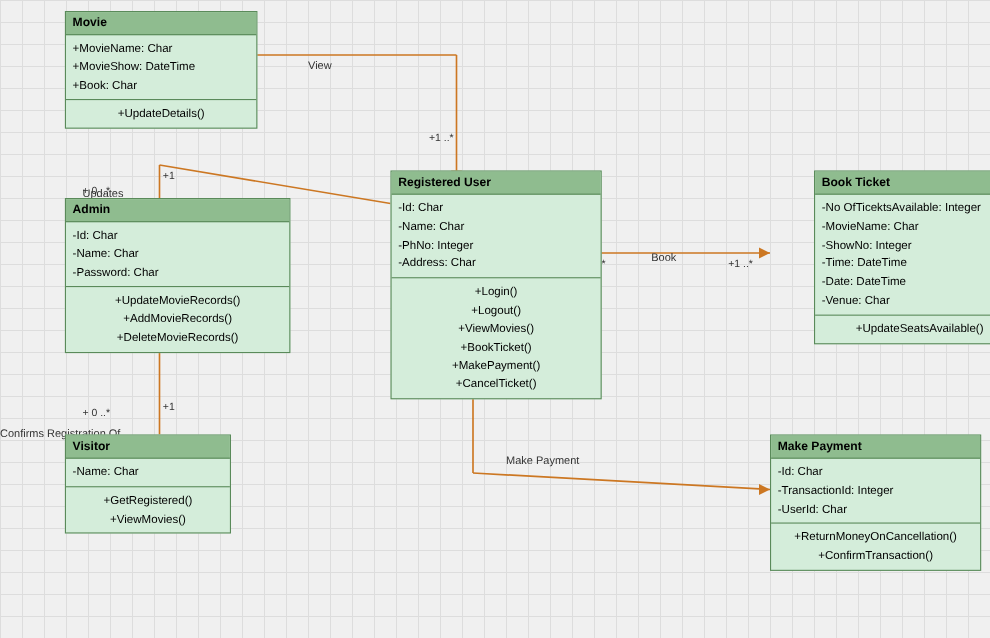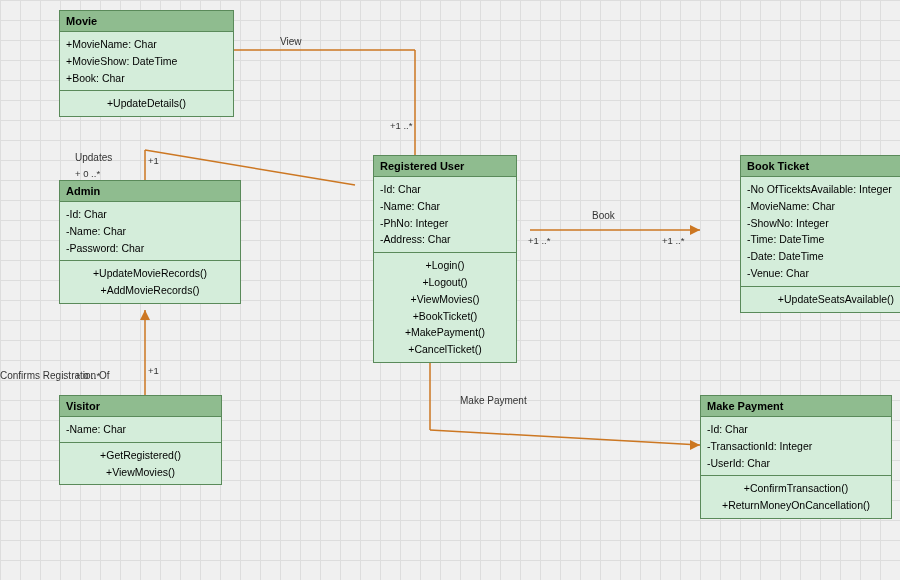--- a/index.html
+++ b/index.html
@@ -51,20 +51,21 @@
       top: 0; left: 0;
       width: 900px;
       height: 580px;
       pointer-events: none;
     }
 
     .connector-label {
       position: absolute;
       font-size: 10px;
       color: #333;
+      margin-top: 19px;
     }
 
     .multiplicity {
       position: absolute;
       font-size: 9.5px;
       color: #333;
     }
   </style>
 </head>
 <body>
@@ -111,45 +112,46 @@
   <div class="uml-class-section">
     <p>+MovieName: Char</p>
     <p>+MovieShow: DateTime</p>
     <p>+Book: Char</p>
   </div>
   <div class="uml-class-section">
     <p>+UpdateDetails()</p>
   </div>
 </div>
 
-<div class="uml-class" style="left:59px; top:180px; width:182px;">
+<div class="uml-class" style="left:59px; top:180px; width:205px;">
   <div class="uml-class-header">Admin</div>
   <div class="uml-class-section">
     <p>-Id: Char</p>
     <p>-Name: Char</p>
     <p>-Password: Char</p>
   </div>
   <div class="uml-class-section">
     <p>+UpdateMovieRecords()</p>
     <p>+AddMovieRecords()</p>
+    <p>+DeleteMovieRecords()</p>
   </div>
 </div>
 
-<div class="uml-class" style="left:59px; top:395px; width:163px;">
+<div class="uml-class" style="left:59px; top:395px; width:151px;">
   <div class="uml-class-header">Visitor</div>
   <div class="uml-class-section">
     <p>-Name: Char</p>
   </div>
   <div class="uml-class-section">
     <p>+GetRegistered()</p>
     <p>+ViewMovies()</p>
   </div>
 </div>
 
-<div class="uml-class" style="left:373px; top:155px; width:144px;">
+<div class="uml-class" style="left:355px; top:155px; width:192px;">
   <div class="uml-class-header">Registered User</div>
   <div class="uml-class-section">
     <p>-Id: Char</p>
     <p>-Name: Char</p>
     <p>-PhNo: Integer</p>
     <p>-Address: Char</p>
   </div>
   <div class="uml-class-section">
     <p>+Login()</p>
     <p>+Logout()</p>
@@ -176,16 +178,16 @@
 </div>
 
 <div class="uml-class" style="left:700px; top:395px; width:192px;">
   <div class="uml-class-header">Make Payment</div>
   <div class="uml-class-section">
     <p>-Id: Char</p>
     <p>-TransactionId: Integer</p>
     <p>-UserId: Char</p>
   </div>
   <div class="uml-class-section">
+    <p>+ReturnMoneyOnCancellation()</p>
     <p>+ConfirmTransaction()</p>
-    <p>+ReturnMoneyOnCancellation()</p>
   </div>
 </div>
 
 </body></html>

